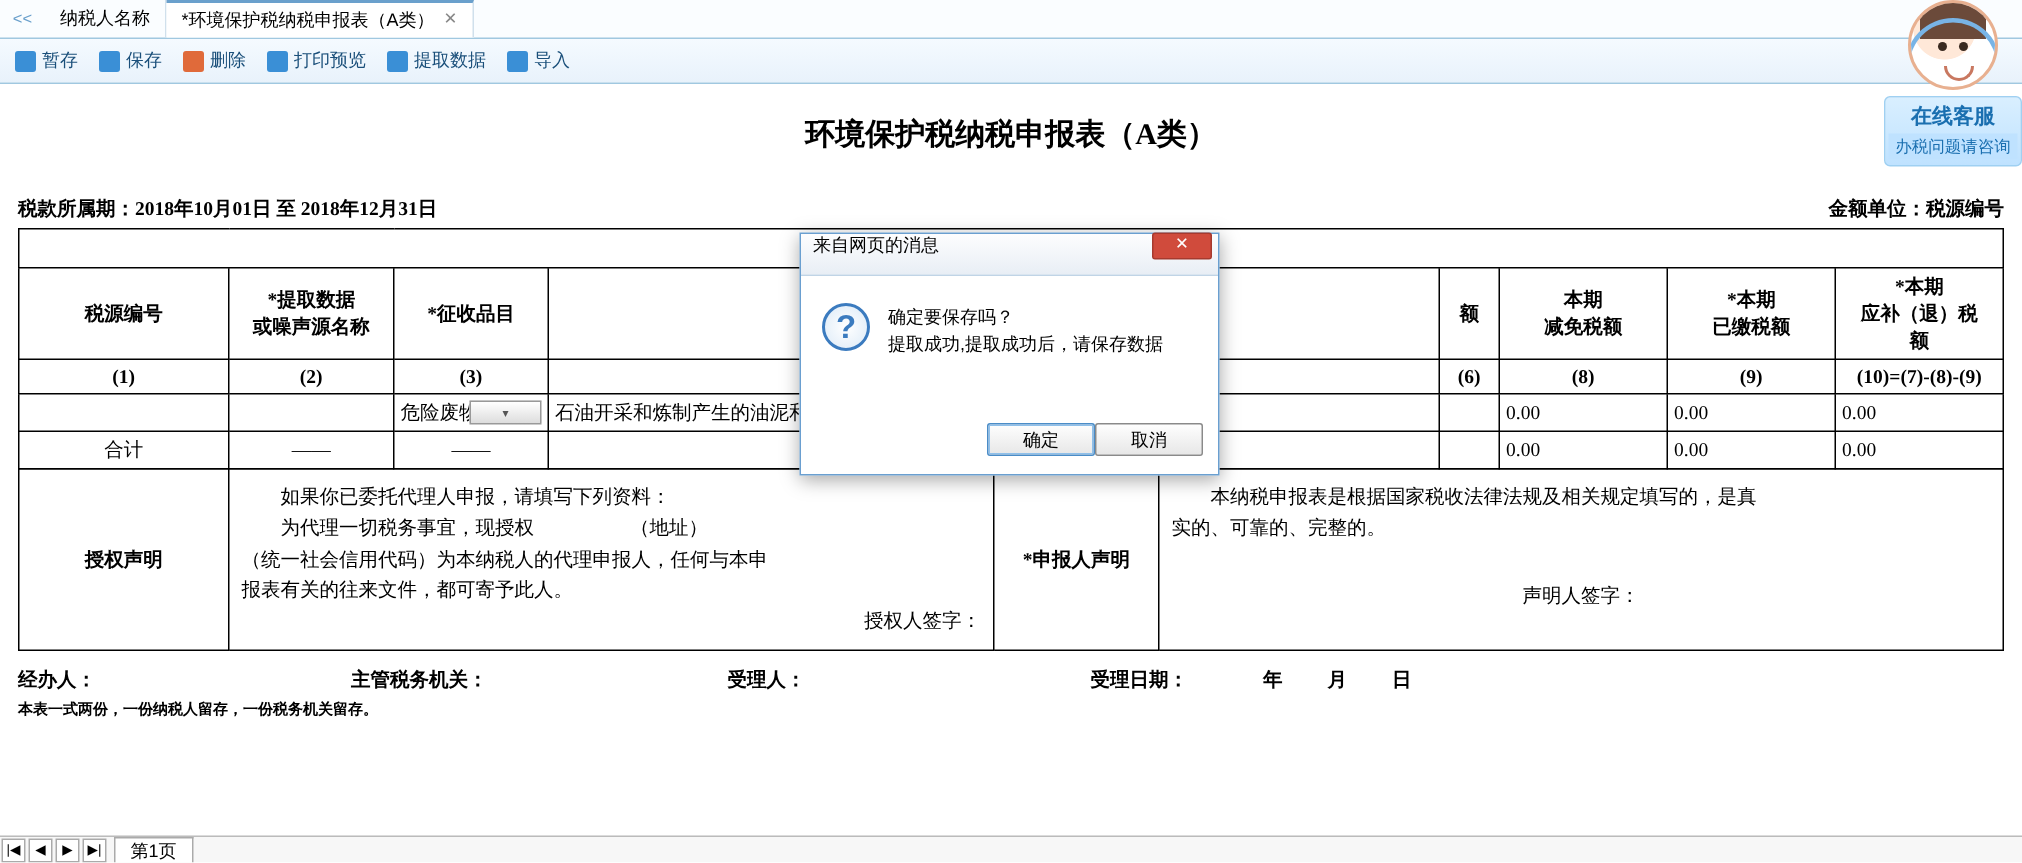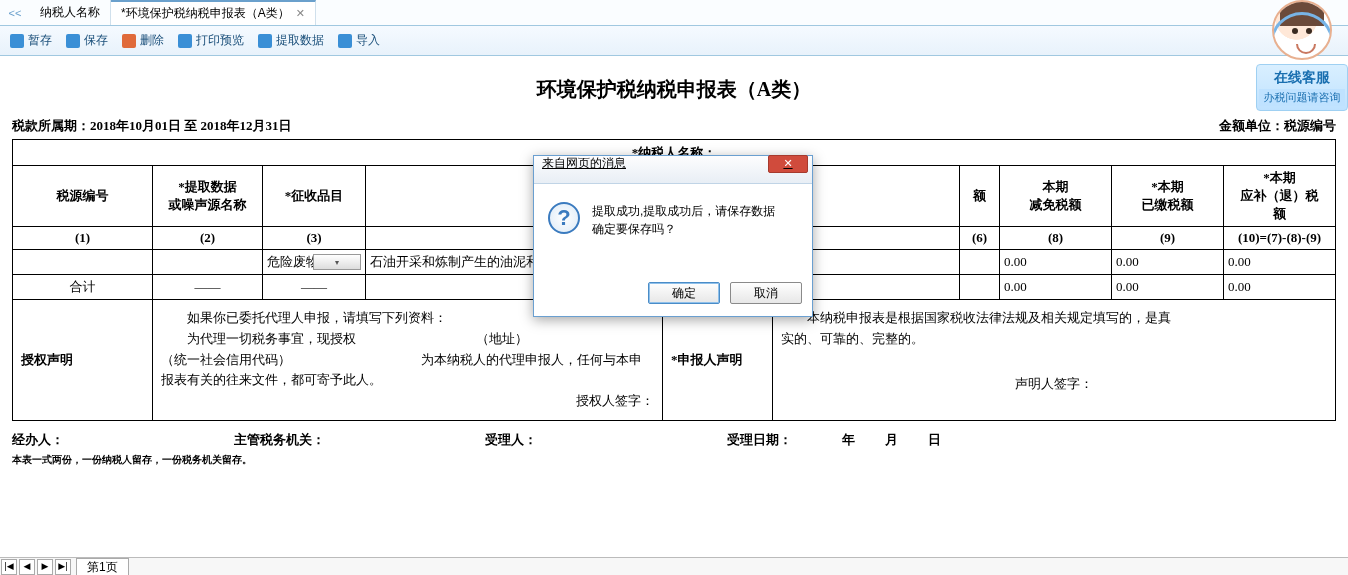--- a/index.html
+++ b/index.html
@@ -6,49 +6,49 @@
 body { font-family: "Microsoft YaHei", SimSun, sans-serif; font-size: 12px; background: #fff; width: 1348px; height: 575px; overflow: hidden; position: relative; color: #000; }
 .tabs-bar { height: 26px; border-bottom: 1px solid #a0c8e0; display: flex; align-items: center; background: #fafdff; }
 .tab-collapse { width: 30px; text-align: center; color: #6aa0cc; font-size: 11px; cursor: pointer; }
 .tab { height: 25px; line-height: 25px; padding: 0 10px; border-right: 1px solid #d0e0ec; display: flex; align-items: center; gap: 6px; }
 .tab.active { background: #fff; border-top: 2px solid #6aa0cc; }
 .tab .close { color: #888; font-size: 11px; cursor: pointer; }
 .toolbar { height: 30px; background: linear-gradient(#f5faff,#e8f2fb); border-bottom: 1px solid #a0c8e0; display: flex; align-items: center; padding: 0 10px; gap: 14px; }
 .tool-btn { display: flex; align-items: center; gap: 4px; color: #1a4f7a; cursor: pointer; }
 .tool-icon { width: 14px; height: 14px; display: inline-block; border-radius: 2px; }
 .content { padding: 10px 12px 0 12px; position: relative; height: calc(575px - 56px - 18px); overflow: auto; }
-.title { text-align: center; font-size: 20px; font-weight: bold; margin: 10px 0 14px 0; font-family: SimSun; }
+.title { text-align: center; font-size: 20px; font-weight: bold; margin: 10px 0 27px 0; font-family: SimSun; }
 .meta-row { display: flex; justify-content: space-between; font-weight: bold; font-family: SimSun; font-size: 13px; margin-bottom: 4px; }
 table.main { width: 100%; border-collapse: collapse; }
 table.main th, table.main td { border: 1px solid #000; padding: 3px 4px; text-align: center; font-family: SimSun; font-size: 13px; }
 table.main th { font-weight: bold; }
 .taxpayer-row td { text-align: left; padding-left: 6px; font-weight: bold; height: 26px; }
 .idx-row td { font-weight: bold; }
 .data-row td { height: 20px; }
 .select-cell { display: flex; align-items: center; }
 .select-cell span { flex: 1; text-align: left; overflow: hidden; white-space: nowrap; }
 .dropdown-arrow { width: 16px; height: 16px; border: 1px solid #999; background: linear-gradient(#fff,#ddd); display: flex; align-items: center; justify-content: center; font-size: 8px; color: #555; }
 .val-left { text-align: left !important; padding-left: 4px !important; }
 .decl-table { width: 100%; border-collapse: collapse; margin-top: -1px; }
 .decl-table td { border: 1px solid #000; font-family: SimSun; font-size: 13px; vertical-align: top; padding: 8px; }
-.decl-label { font-weight: bold; vertical-align: middle !important; }
+.decl-label { font-weight: bold; text-align: center; vertical-align: middle !important; }
 .decl-body { line-height: 1.6; }
 .footer-line { font-family: SimSun; font-size: 13px; font-weight: bold; margin-top: 10px; display: flex; gap: 0; }
 .footer-line span.gap { display: inline-block; }
 .note { font-family: SimSun; font-size: 10px; font-weight: bold; margin-top: 4px; }
 .pager { position: absolute; left: 0; bottom: 0; height: 18px; width: 100%; border-top: 1px solid #bbb; display: flex; align-items: center; background: #f7f7f7; font-size: 12px; }
 .pager .pgbtn { width: 16px; height: 16px; border: 1px solid #aaa; margin: 0 1px; background: #fff; text-align: center; line-height: 12px; font-size: 9px; cursor: pointer; }
 .pager .pgtab { padding: 0 10px; border: 1px solid #aaa; border-bottom: none; background: #fff; margin-left: 4px; height: 17px; line-height: 16px; }
 .dialog { position: absolute; left: 533px; top: 155px; width: 280px; background: #fff; border: 1px solid #6a9fd0; box-shadow: 0 3px 12px rgba(0,0,0,0.35); z-index: 50; }
-.dialog-title { height: 28px; background: linear-gradient(#fdfdfe,#e8eef5); display: flex; align-items: center; justify-content: space-between; padding: 0 4px 12px 8px; font-size: 12px; border-bottom: 1px solid #c0d4e6; text-decoration: underline; }
+.dialog-title { height: 28px; background: linear-gradient(#fdfdfe,#e8eef5); display: flex; align-items: center; justify-content: space-between; padding: 0 4px 12px 8px; font-size: 12px; border-bottom: 1px solid #c0d4e6; }
 .dialog-close { width: 40px; height: 18px; background: #d04b3c; border: 1px solid #a63a2e; border-radius: 2px; color: #fff; text-align: center; line-height: 15px; font-size: 11px; cursor: pointer; }
 .dialog-body { padding: 18px 14px 10px 14px; display: flex; gap: 12px; align-items: flex-start; min-height: 90px; }
 .q-icon { width: 32px; height: 32px; border-radius: 50%; border: 2px solid #3b7bbf; color: #3b7bbf; font-size: 22px; font-weight: bold; text-align: center; line-height: 28px; flex-shrink: 0; background: radial-gradient(#fff,#dceaf7); }
 .dialog-msg { font-size: 12px; line-height: 1.5; }
-.dialog-foot { padding: 8px 10px 12px 10px; display: flex; justify-content: flex-end; gap: 10px; }
+.dialog-foot { padding: 8px 10px 12px 10px; display: flex; justify-content: flex-end; }
 .dlg-btn { min-width: 72px; height: 22px; border: 1px solid #8a8a8a; background: linear-gradient(#fefefe,#e7e7e7); border-radius: 2px; cursor: pointer; font-size: 12px; }
 .dlg-btn.primary { border: 1px solid #4a8cc7; box-shadow: 0 0 0 1px #8fc0ea inset; }
 .assistant { position: absolute; right: 0; top: 0; width: 92px; text-align: center; z-index: 60; }
 .avatar { width: 60px; height: 60px; border-radius: 50%; background: radial-gradient(circle at 40% 30%, #ffe8d8 0 40%, #fff 41%); margin: 0 auto; border: 2px solid #e8b090; position: relative; overflow: hidden; }
 .avatar::before { content:""; position:absolute; top:-6px; left:6px; right:6px; height:30px; background:#6b4a3a; border-radius:50% 50% 0 0; }
 .avatar::after { content:""; position:absolute; bottom:4px; left:22px; width:16px; height:8px; border:2px solid #c97860; border-top:none; border-radius:0 0 10px 10px; }
 .eye { position:absolute; top:26px; width:6px; height:6px; background:#3a2a20; border-radius:50%; }
 .eye.l{left:18px;} .eye.r{right:18px;}
 .headset { position:absolute; top:10px; left:-4px; right:-4px; height:36px; border:3px solid #78b4e6; border-bottom:none; border-radius:40px 40px 0 0; }
 .assist-box { background: linear-gradient(#d9efff,#bfe2ff); border: 1px solid #9fd0f2; border-radius: 4px; margin-top: 4px; padding: 4px 2px; }
@@ -160,22 +160,22 @@
     </tr>
   </tbody>
     </table>
 
   <table class="decl-table">
     <tbody>
         <tr>
       <td class="decl-label" style="width:140px">授权声明</td>
       <td class="decl-body" style="width:510px">
         <div style="text-indent:2em">如果你已委托代理人申报，请填写下列资料：</div>
-        <div style="text-indent:2em"><span>为代理一切税务事宜，现授权</span><span style="margin-left:120px">（地址）</span></div>
-        <div><span>（统一社会信用代码）</span><span style="margin-left:130px">为本纳税人的代理申报人，任何与本申</span></div>
+        <div style="text-indent:2em"><span>为代理一切税务事宜，现授权</span><span style="margin-left:64px">（地址）</span></div>
+        <div><span>（统一社会信用代码）</span><span style="">为本纳税人的代理申报人，任何与本申</span></div>
         <div>报表有关的往来文件，都可寄予此人。</div>
         <div style="text-align:right">授权人签字：</div>
       </td>
       <td class="decl-label" style="width:110px">*申报人声明</td>
       <td class="decl-body">
         <div style="text-indent:2em">本纳税申报表是根据国家税收法律法规及相关规定填写的，是真</div>
         <div>实的、可靠的、完整的。</div>
         <div style="text-align:center;margin-top:24px">声明人签字：</div>
       </td>
     </tr>
@@ -209,22 +209,22 @@
 </div>
 
 <div class="dialog">
   <div class="dialog-title">
     <span>来自网页的消息</span>
     <div class="dialog-close">✕</div>
   </div>
   <div class="dialog-body">
     <div class="q-icon">?</div>
     <div class="dialog-msg">
+      <div>确定要保存吗？</div>
       <div>提取成功,提取成功后，请保存数据</div>
-      <div>确定要保存吗？</div>
     </div>
   </div>
   <div class="dialog-foot">
     <button class="dlg-btn primary">确定</button>
     <button class="dlg-btn">取消</button>
   </div>
 </div>
 
 <div class="assistant">
   <div class="avatar">

